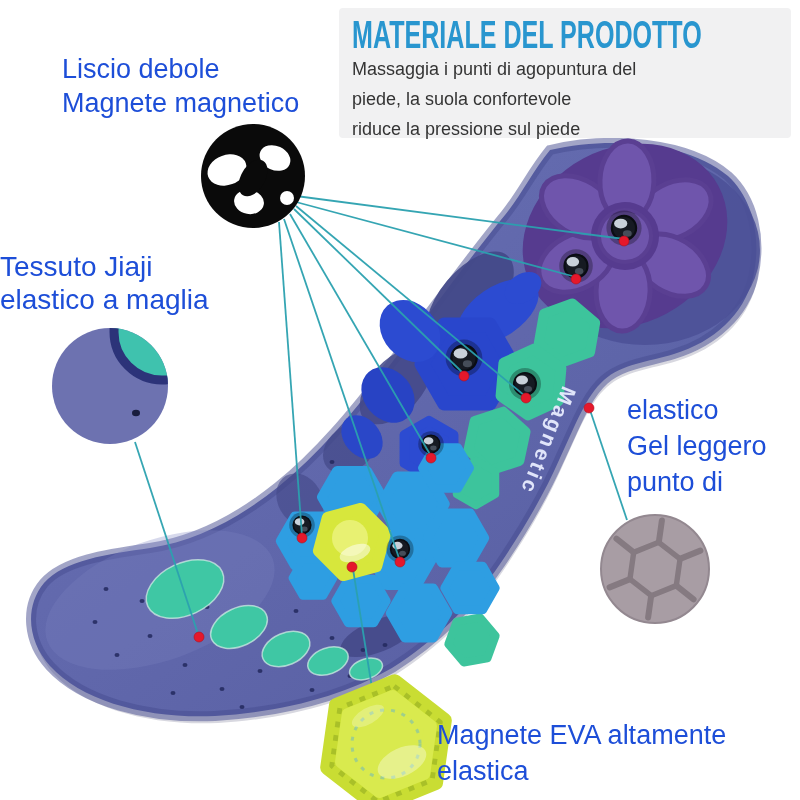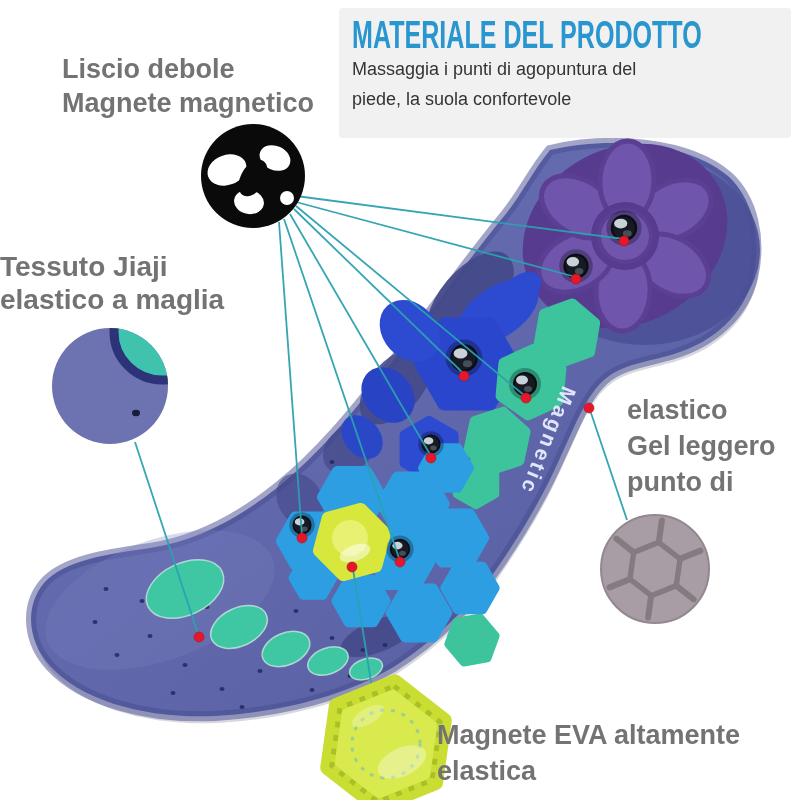--- a/index.html
+++ b/index.html
@@ -5,21 +5,21 @@
   html,body{margin:0;padding:0;background:#ffffff;}
   .stage{position:relative;width:800px;height:800px;overflow:hidden;background:#ffffff;
          font-family:"Liberation Sans", sans-serif;}
   .stage svg{position:absolute;left:0;top:0;}
   .panel{position:absolute;left:339px;top:8px;width:452px;height:130px;
          background:#f1f1f2;border-radius:4px;}
   .panel-title{position:absolute;left:13px;top:6px;margin:0;font-size:38px;font-weight:bold;
          color:#2996cf;letter-spacing:0px;transform:scaleX(.66);transform-origin:left top;
          white-space:nowrap;}
   .panel-desc{position:absolute;left:13px;top:46px;font-size:18px;line-height:30px;color:#343434;}
-  .label{position:absolute;color:#737373;font-weight:bold;}
+  .label{position:absolute;color:#1d4ed8;}
   .label-magnet{left:62px;top:52px;font-size:27px;line-height:34px;}
   .label-fabric{left:0px;top:250px;width:252px;text-align:left;font-size:28px;line-height:33px;}
   .label-gel{left:627px;top:392px;font-size:27px;line-height:36px;}
   .label-eva{left:437px;top:717px;font-size:27px;line-height:36px;}
 </style>
 </head>
 <body>
 
 <div class="stage">
 
@@ -235,20 +235,21 @@
     <circle cx="199" cy="637" r="5"></circle>
     <circle cx="352" cy="567" r="5"></circle>
   </g>
 </svg>
 
 <div class="panel">
   <h1 class="panel-title">MATERIALE DEL PRODOTTO</h1>
   <div class="panel-desc">
     <div>Massaggia i punti di agopuntura del</div>
     <div>piede, la suola confortevole</div>
+    <div>riduce la pressione sul piede</div>
   </div>
 </div>
 
 <div class="label label-magnet">
   <div>Liscio debole</div>
   <div>Magnete magnetico</div>
 </div>
 
 <div class="label label-fabric">
   <div>Tessuto Jiaji</div>

